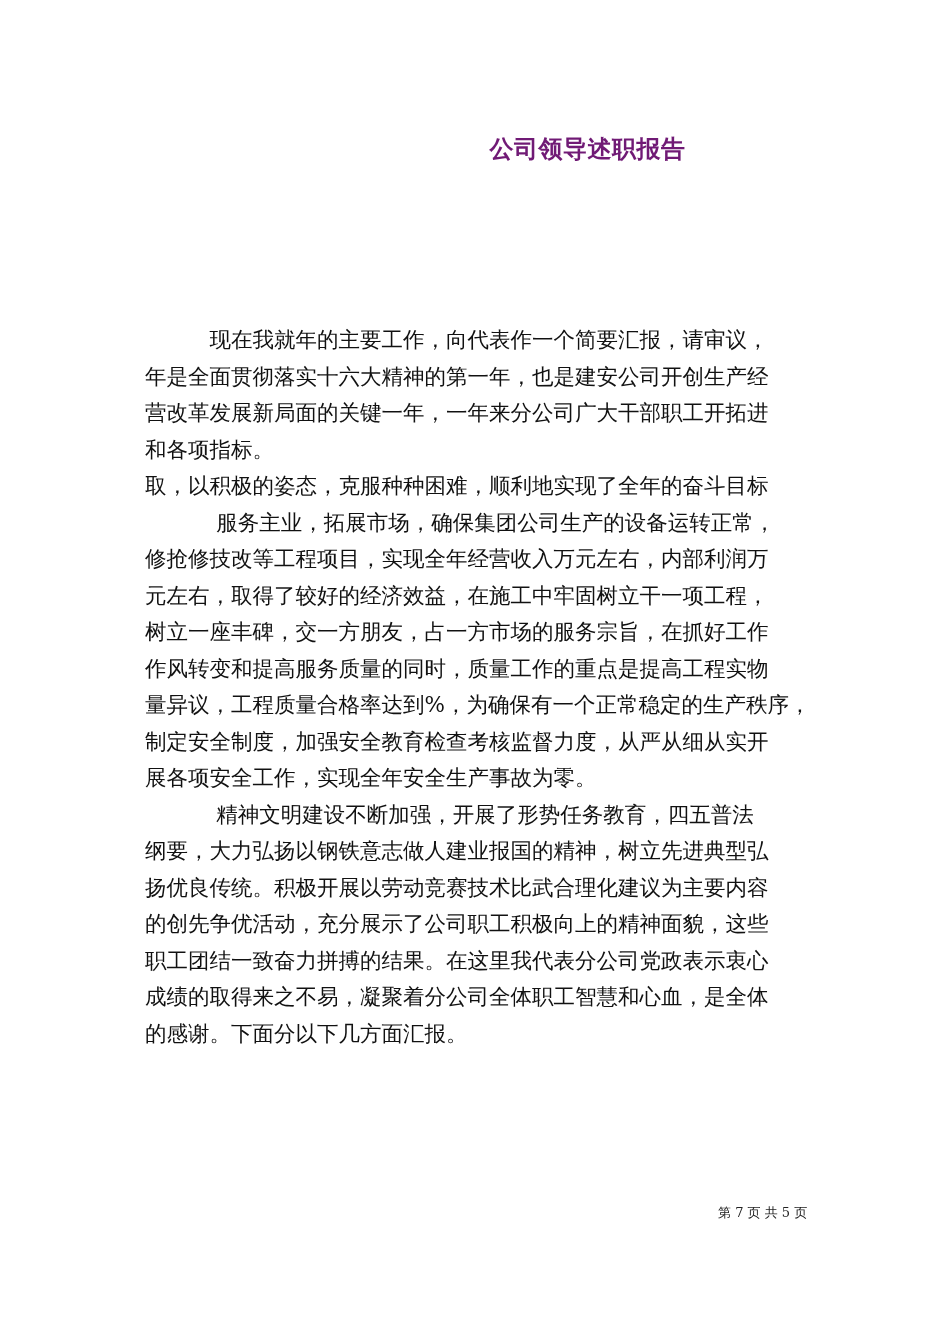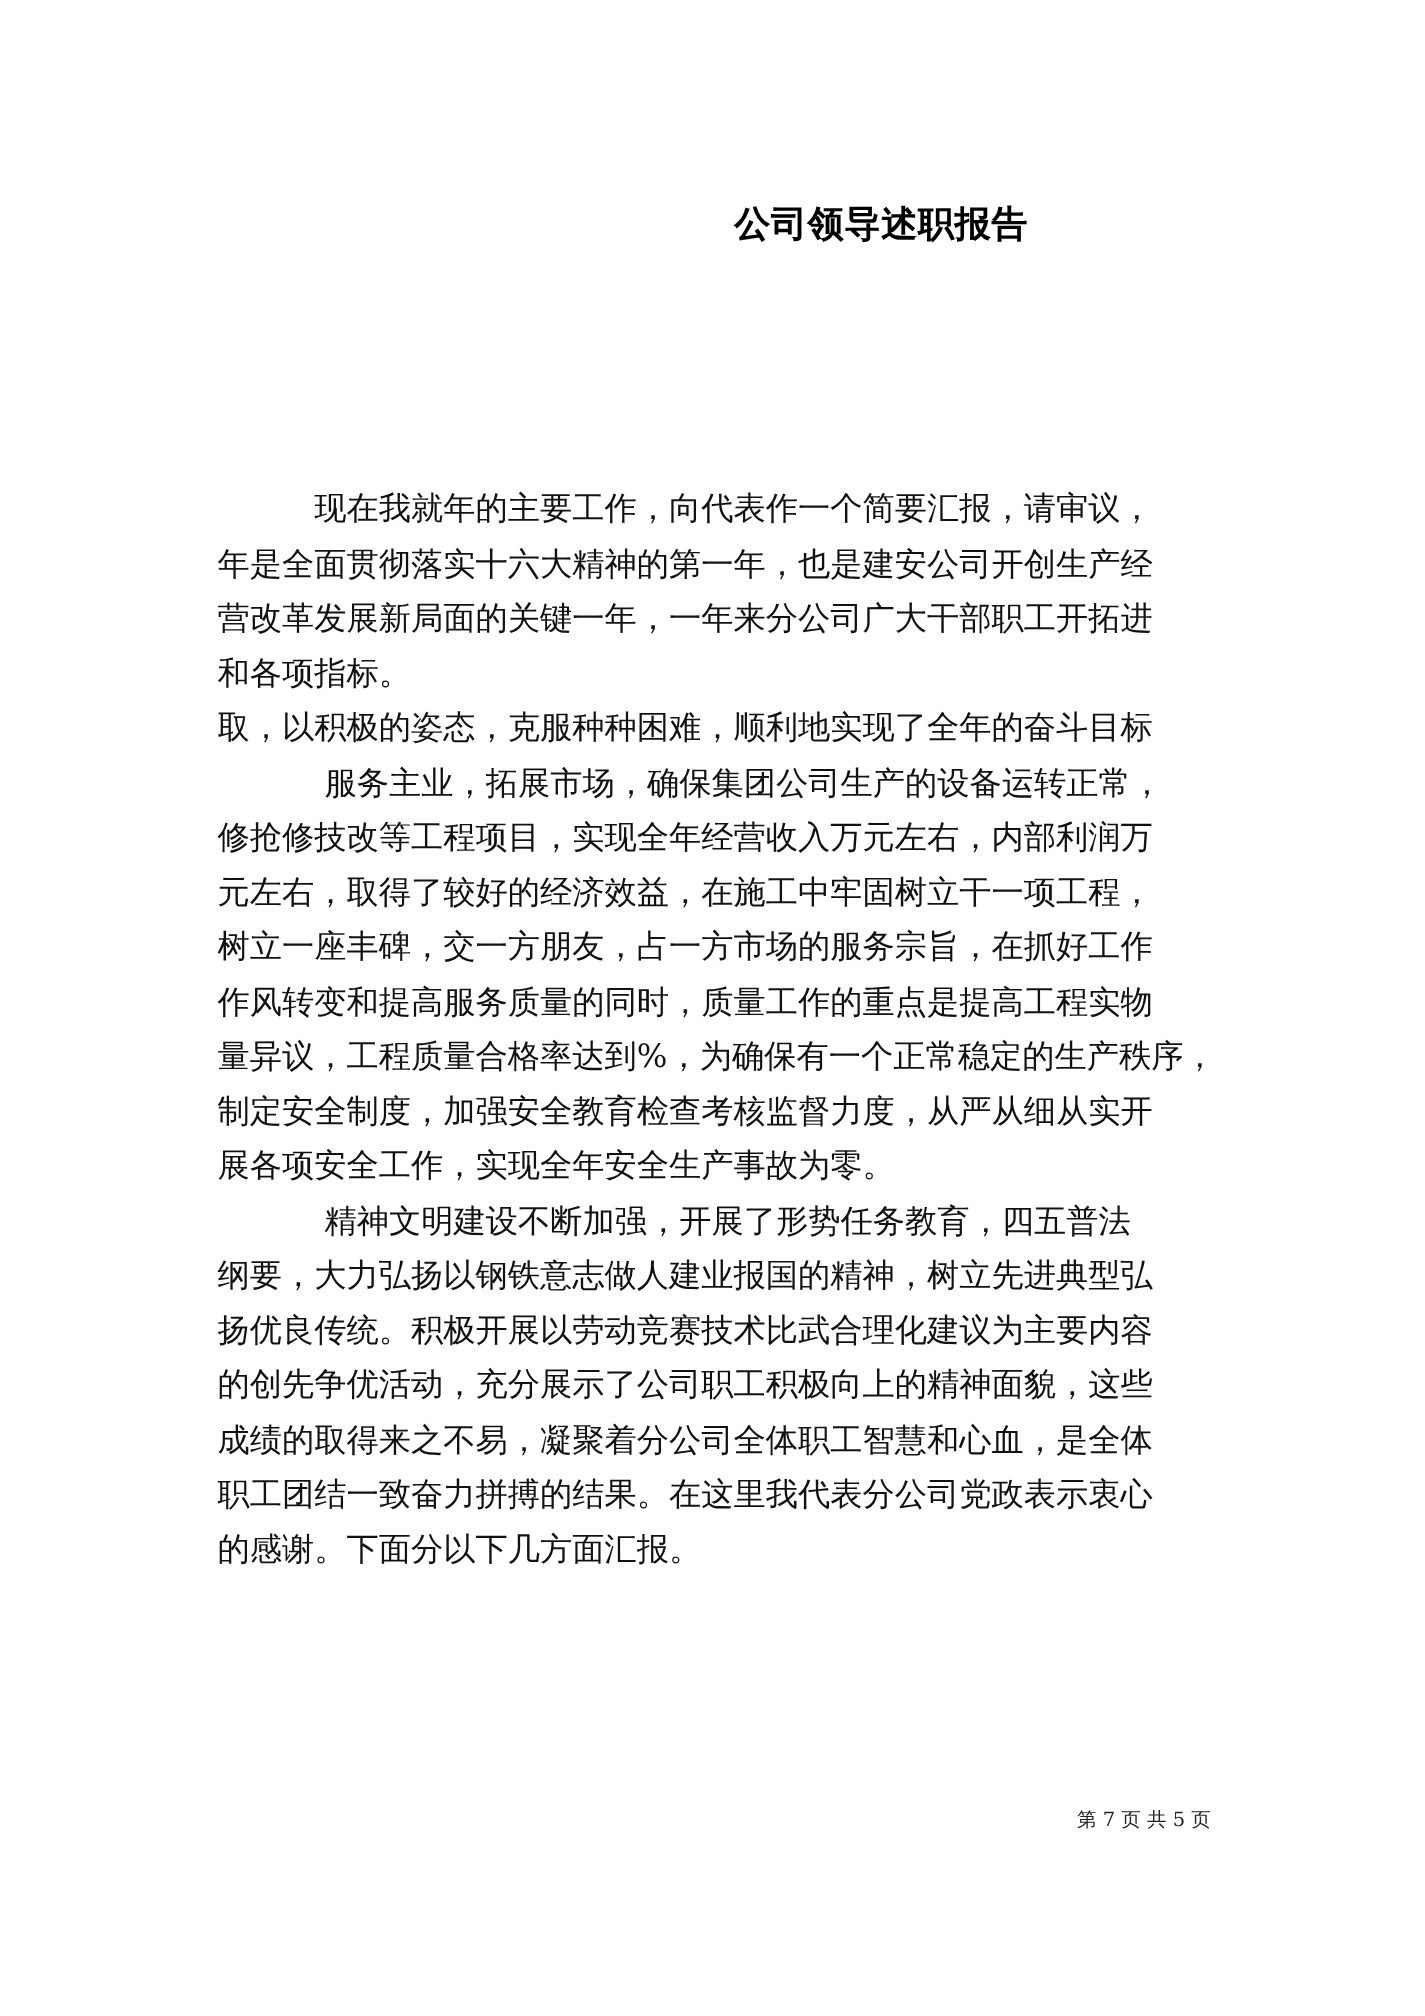--- a/index.html
+++ b/index.html
@@ -1,20 +1,20 @@
 <!DOCTYPE html>
 <html><head>
 <meta charset="utf-8">
 <style>
   html, body { margin:0; padding:0; background:#fff; }
   body { width:950px; height:1344px; position:relative; overflow:hidden;
          font-family:"DejaVu Serif","Liberation Serif",serif; color:#111; }
   .title { position:absolute; top:133px; left:0; width:950px; text-align:center;
            padding-left:225px; box-sizing:border-box;
-           font-size:24px; font-weight:bold; color:#000000; letter-spacing:0.5px;
+           font-size:24px; font-weight:bold; color:#701a75; letter-spacing:0.5px;
            font-family:"DejaVu Sans","Liberation Sans",sans-serif; }
   .body-text { position:absolute; top:322px; left:145px; width:677px;
                font-size:21.5px; line-height:36.5px; }
   .line { white-space:nowrap; height:36.5px; display:block; }
   .footer { position:absolute; top:1204px; left:718px; font-size:13px; color:#222; }
 </style>
 </head>
 <body>
 
 <div class="title">公司领导述职报告</div>
@@ -35,19 +35,19 @@
     <span class="line">作风转变和提高服务质量的同时，质量工作的重点是提高工程实物</span>
     <span class="line">量异议，工程质量合格率达到%，为确保有一个正常稳定的生产秩序，</span>
     <span class="line">制定安全制度，加强安全教育检查考核监督力度，从严从细从实开</span>
     <span class="line">展各项安全工作，实现全年安全生产事故为零。</span>
   </div>
   <div>
     <span class="line">　　　 精神文明建设不断加强，开展了形势任务教育，四五普法</span>
     <span class="line">纲要，大力弘扬以钢铁意志做人建业报国的精神，树立先进典型弘</span>
     <span class="line">扬优良传统。积极开展以劳动竞赛技术比武合理化建议为主要内容</span>
     <span class="line">的创先争优活动，充分展示了公司职工积极向上的精神面貌，这些</span>
+    <span class="line">职工团结一致奋力拼搏的结果。在这里我代表分公司党政表示衷心</span>
     <span class="line">成绩的取得来之不易，凝聚着分公司全体职工智慧和心血，是全体</span>
-    <span class="line">职工团结一致奋力拼搏的结果。在这里我代表分公司党政表示衷心</span>
     <span class="line">的感谢。下面分以下几方面汇报。</span>
   </div>
 </div>
 
 <div class="footer">第 7 页 共 5 页</div>
 
 </body></html>

